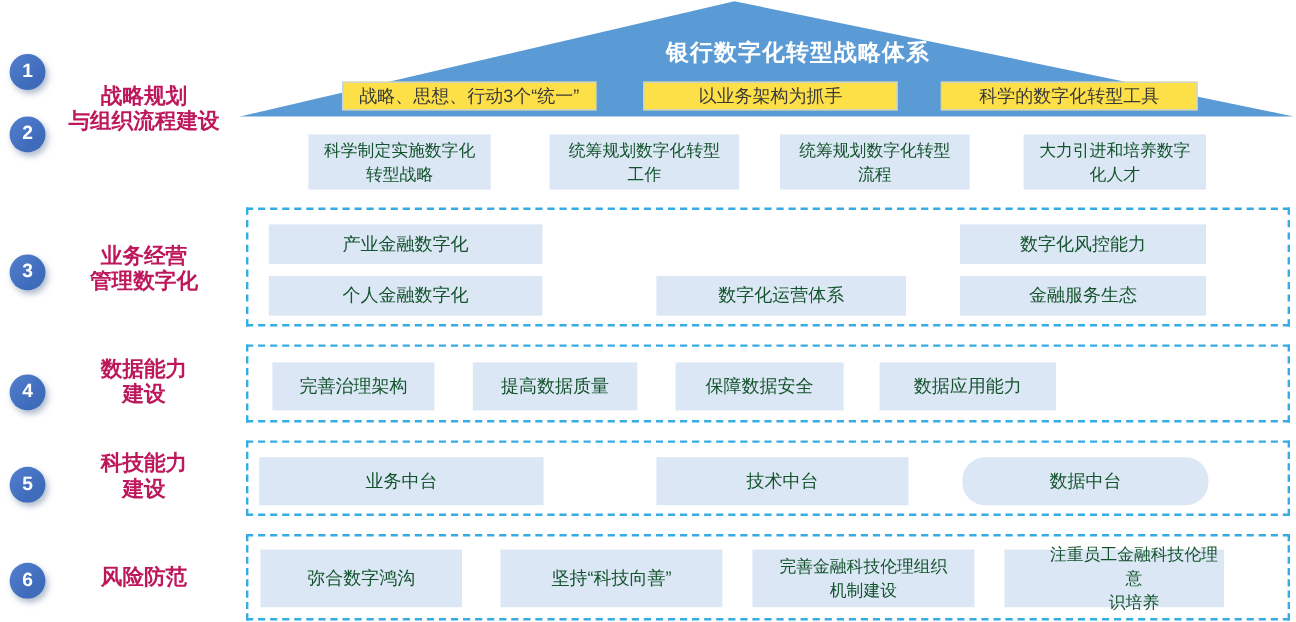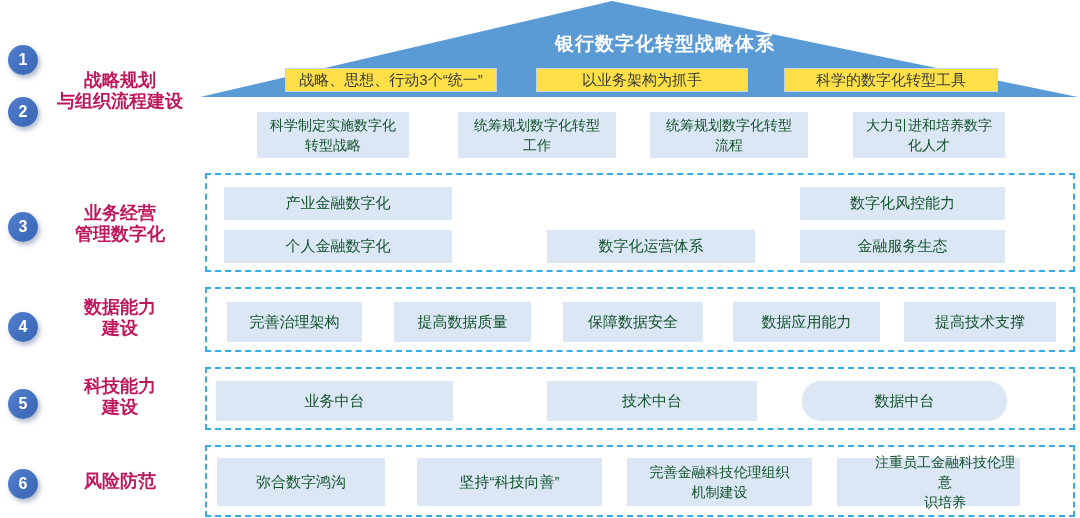--- a/index.html
+++ b/index.html
@@ -122,21 +122,20 @@
     <div class="lite-box box-lg" style="left:17px;top:55px;width:228px;height:33px;">个人金融数字化</div>
     <div class="lite-box box-lg" style="left:340px;top:55px;width:208px;height:33px;">数字化运营体系</div>
     <div class="lite-box box-lg" style="left:593px;top:55px;width:205px;height:33px;">金融服务生态</div>
   </div>
 
   <div class="dashed-container" style="top:287px;height:65px;">
     <div class="lite-box box-lg" style="left:20px;top:13px;width:135px;height:40px;">完善治理架构</div>
     <div class="lite-box box-lg" style="left:187px;top:13px;width:137px;height:40px;">提高数据质量</div>
     <div class="lite-box box-lg" style="left:356px;top:13px;width:140px;height:40px;">保障数据安全</div>
     <div class="lite-box box-lg" style="left:526px;top:13px;width:147px;height:40px;">数据应用能力</div>
-    <div class="lite-box box-lg" style="left:697px;top:13px;width:152px;height:40px;">提高技术支撑</div>
   </div>
 
   <div class="dashed-container" style="top:367px;height:63px;">
     <div class="lite-box box-lg" style="left:9px;top:12px;width:237px;height:40px;">业务中台</div>
     <div class="lite-box box-lg" style="left:340px;top:12px;width:210px;height:40px;">技术中台</div>
     <div class="lite-box box-lg" style="left:595px;top:12px;width:205px;height:40px;border-radius:19px;">数据中台</div>
   </div>
 
   <div class="dashed-container" style="top:445px;height:72px;">
     <div class="lite-box box-lg" style="left:10px;top:11px;width:168px;height:48px;">弥合数字鸿沟</div>

